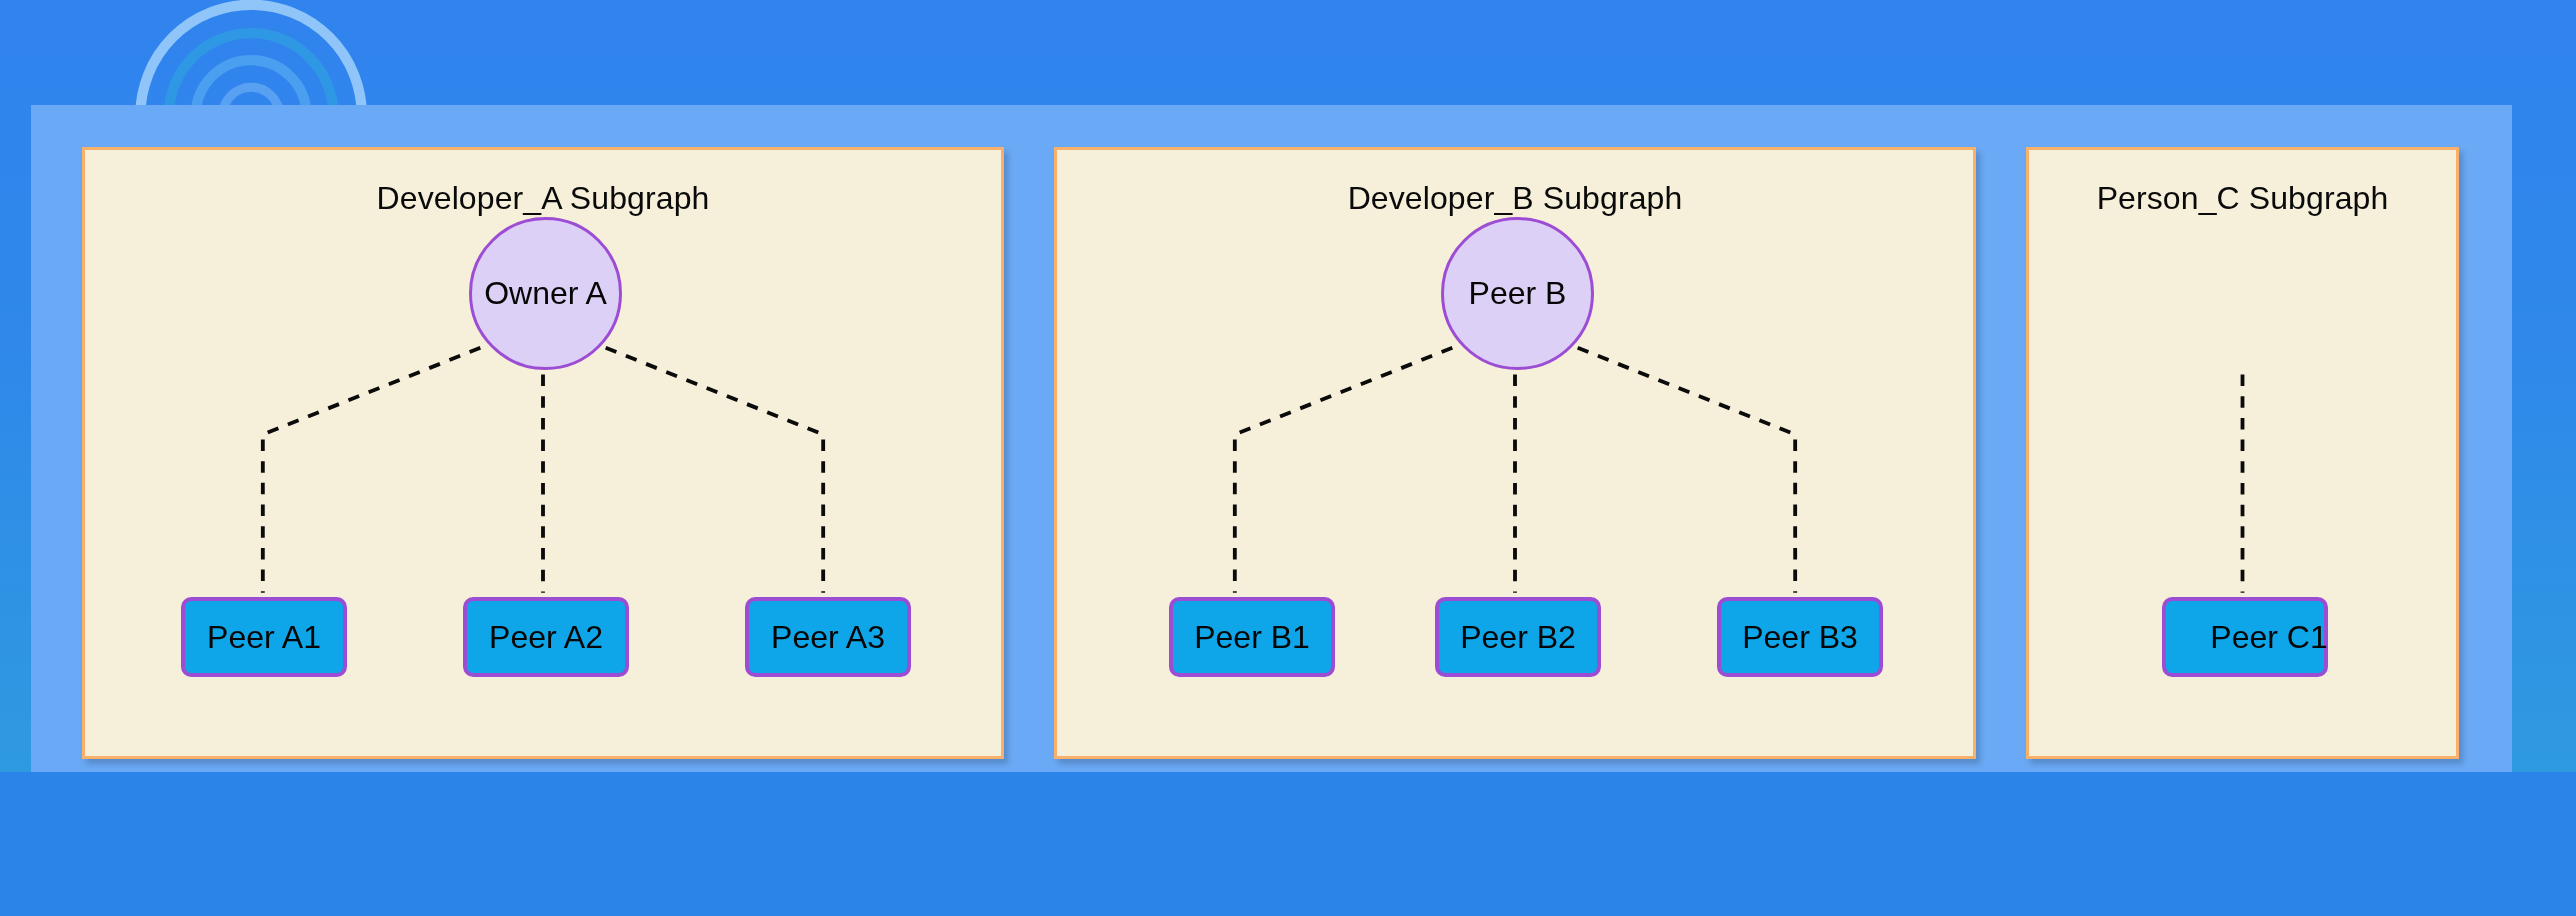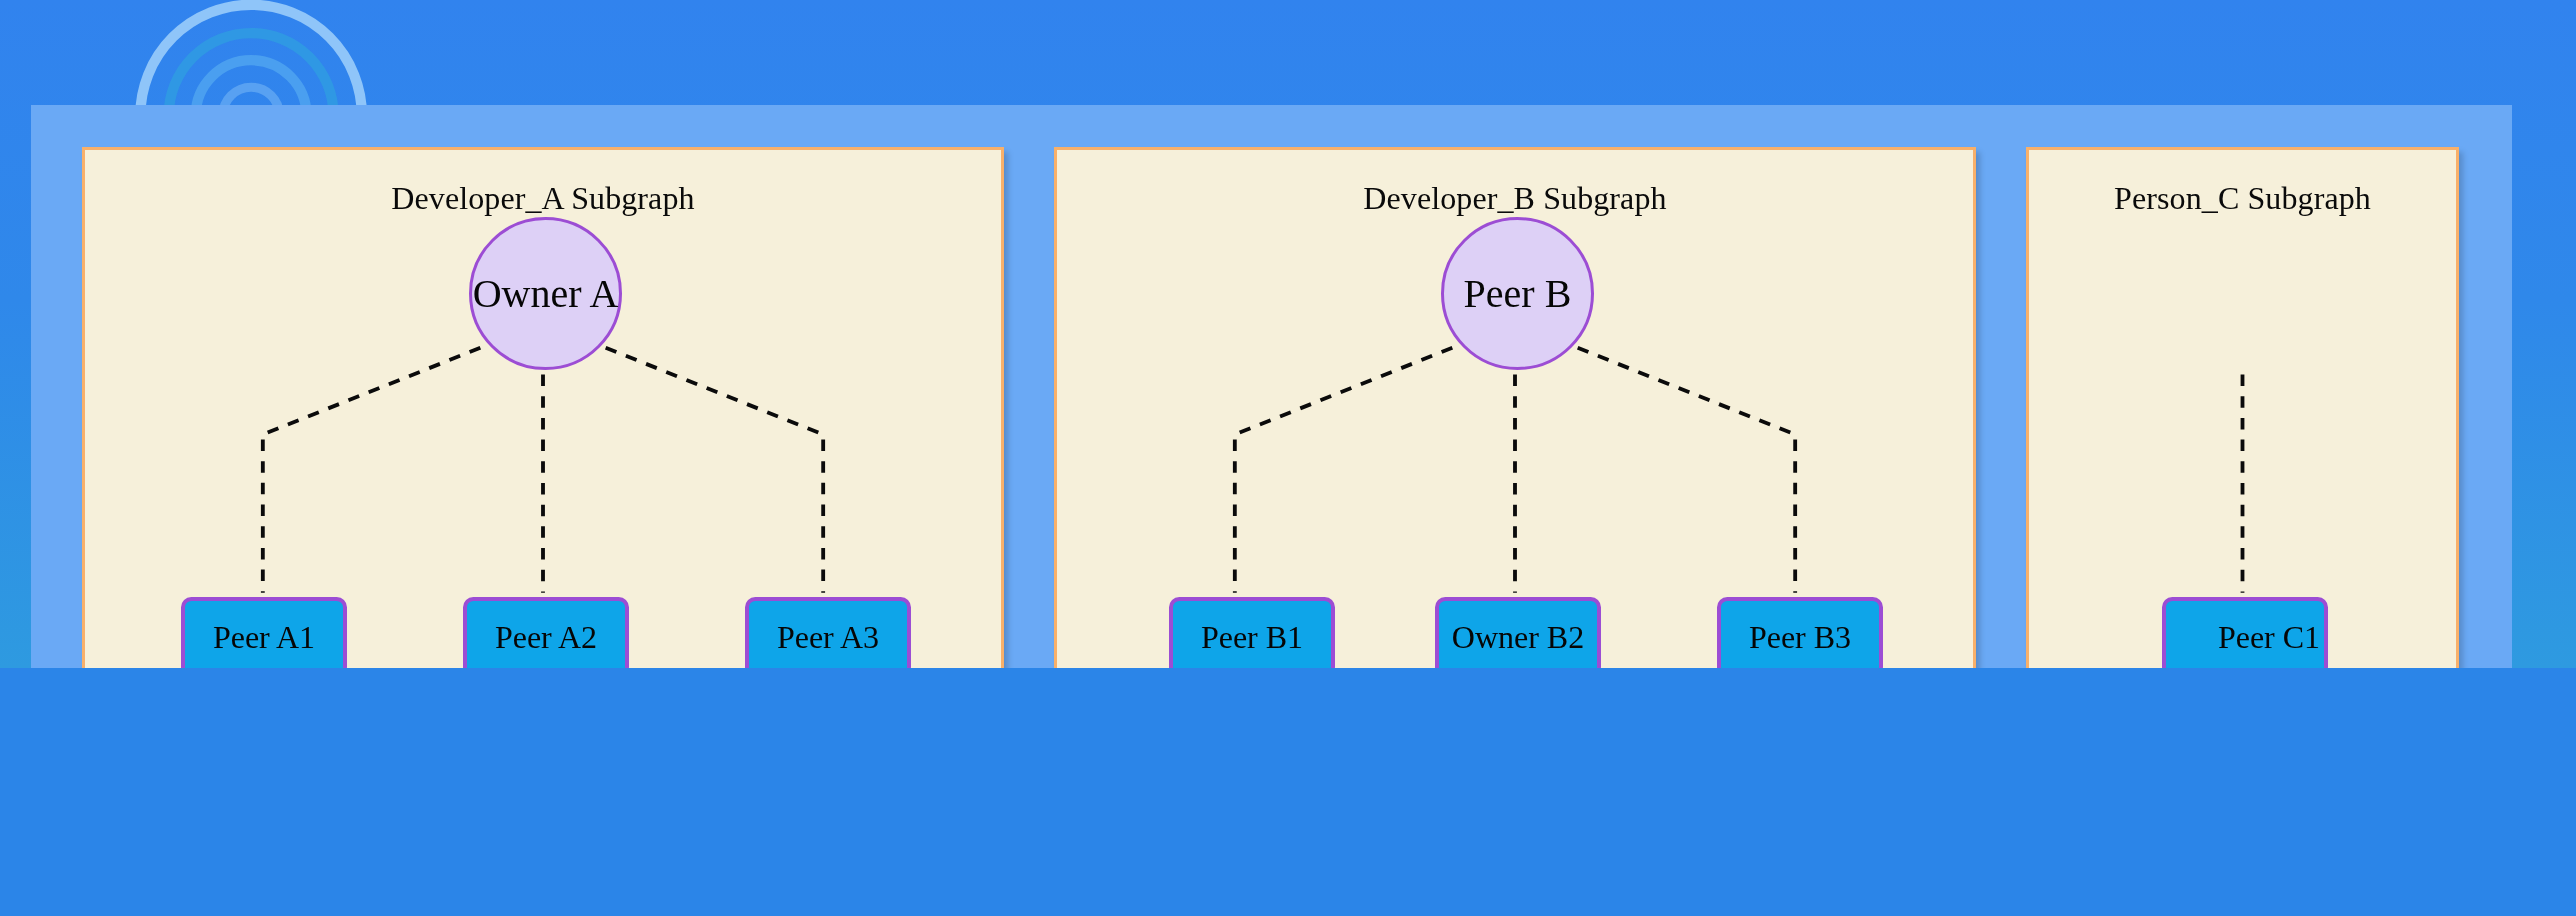--- a/index.html
+++ b/index.html
@@ -3,23 +3,23 @@
 <meta charset="utf-8">
 <style>
   html, body {
     margin: 0;
     padding: 0;
     background: #2b85e8;
   }
   #stage {
     position: relative;
     width: 2576px;
-    height: 668px;
+    height: 772px;
     overflow: hidden;
-    font-family: Liberation Serif, serif;
+    font-family: Liberation Sans, sans-serif;
     background: linear-gradient(180deg, #3183ee 0%, #2f88ea 45%, #2e9ae0 100%);
   }
 
   
   #rings {
     position: absolute;
     left: 0;
     top: -97px;
     width: 528px;
     height: 438px;
@@ -92,21 +92,21 @@
     position: absolute;
     width: 153px;
     height: 153px;
     border-radius: 50%;
     background: #ddd0f6;
     border: 3.9px solid #9c4dd4;
     box-sizing: border-box;
     display: flex;
     align-items: center;
     justify-content: center;
-    font-size: 40px;
+    font-size: 32px;
     color: #060606;
     white-space: nowrap;
   }
 
   
   .peer {
     position: absolute;
     width: 166px;
     height: 80px;
     border-radius: 10.3px;
@@ -173,21 +173,21 @@
       </svg>
 
       <div class="owner" style="left:384px; top:67px;">
         <span>Peer B</span>
       </div>
 
       <div class="peer" style="left:112px; top:447px;">
         <span>Peer B1</span>
       </div>
       <div class="peer" style="left:378px; top:447px;">
-        <span>Owner B2</span>
+        <span>Peer B2</span>
       </div>
       <div class="peer" style="left:660px; top:447px;">
         <span>Peer B3</span>
       </div>
     </div>
 
     <div class="subgraph sg-c">
       <div class="sg-title">Person_C Subgraph</div>
 
       <svg class="edges" viewBox="0 0 672 950" preserveAspectRatio="none">

